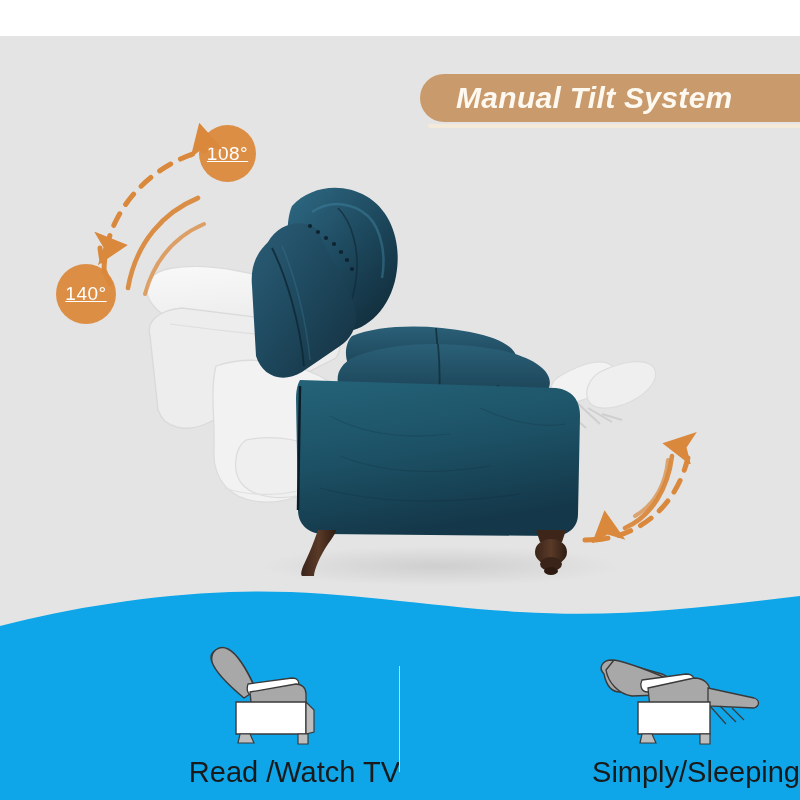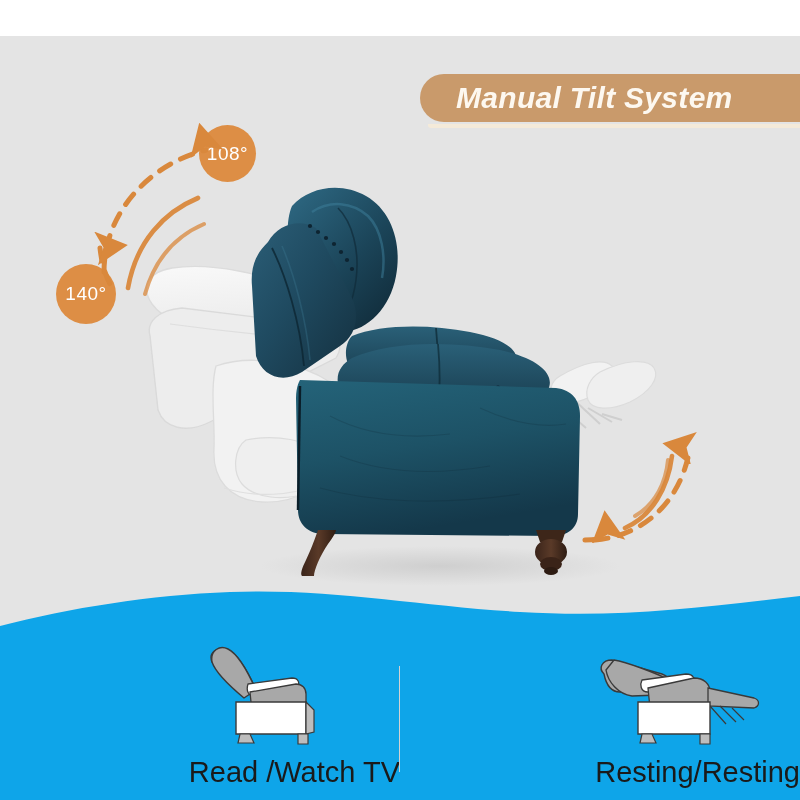--- a/index.html
+++ b/index.html
@@ -65,20 +65,21 @@
 
   
   .badge{
     position:absolute;
     border-radius:50%;
     background:#dd8e45;
     color:#ffffff;
     display:flex;align-items:center;justify-content:center;
     font-size:19px;
     letter-spacing:0.5px;
+    text-decoration:underline;
   }
   #badge-108{ left:199px;top:89px;width:57px;height:57px; }
   #badge-140{ left:56px;top:228px;width:60px;height:60px; }
 
   
   #arrows{
     position:absolute;left:0;top:0;width:800px;height:800px;
     pointer-events:none;
   }
 
@@ -338,19 +339,19 @@
 
         <path d="M138,48 L184,58 C190,60 190,66 184,68 L138,66 Z" fill="#a8a8a8" stroke="#3a3a3a" stroke-width="1.3"></path>
 
         <path d="M140,66 L156,84 M150,66 L166,82 M162,68 L174,80" fill="none" stroke="#3a3a3a" stroke-width="1.2"></path>
 
         <path d="M68,62 L140,62 L140,94 L68,94 Z" fill="#ffffff" stroke="#3a3a3a" stroke-width="1.4"></path>
 
         <path d="M72,94 L82,94 L86,103 L70,103 Z" fill="#bdbdbd" stroke="#3a3a3a" stroke-width="1.2"></path>
         <path d="M130,94 L140,94 L140,104 L130,104 Z" fill="#bdbdbd" stroke="#3a3a3a" stroke-width="1.2"></path>
       </svg>
-      <div class="feature-label">Resting/Resting</div>
+      <div class="feature-label">Simply/Sleeping</div>
     </div>
 
     <div id="feature-divider"></div>
   </div>
 
 </div>
 
 </body></html>

